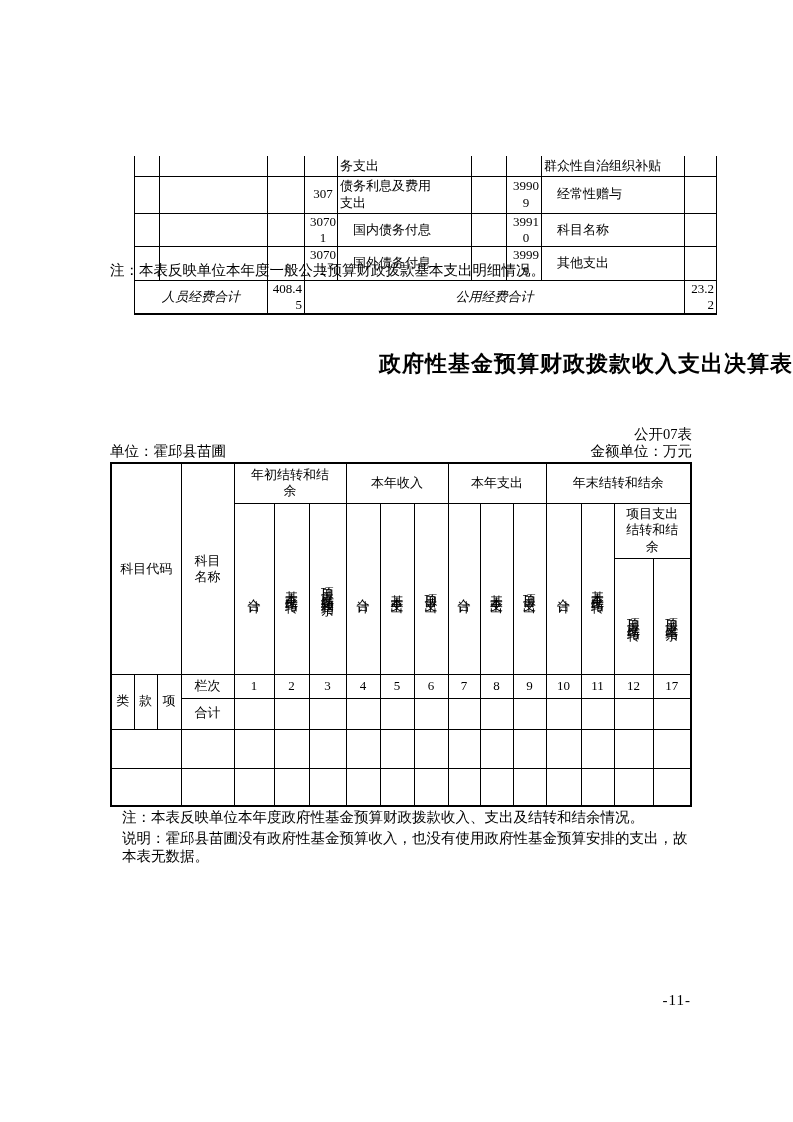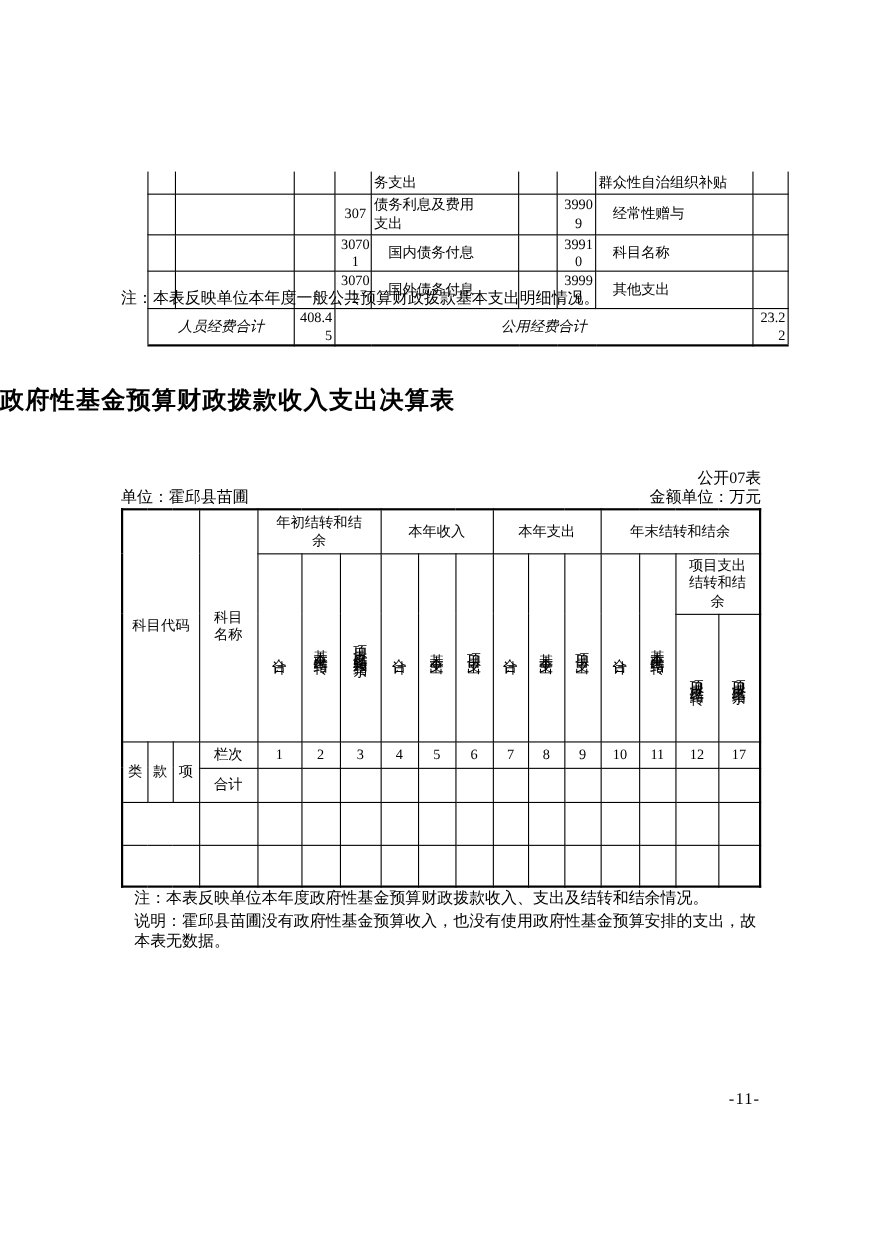--- a/index.html
+++ b/index.html
@@ -25,21 +25,21 @@
   .t1 .num{text-align:right;padding-right:2px;}
   .t1 .sum-label{text-align:center;font-style:italic;}
   .t1 tr.r1{height:20px;}
   .t1 tr.r2{height:37px;}
   .t1 tr.r3{height:21px;}
   .t1 tr.r4{height:20px;}
   .t1 tr.r5{height:25px;}
   .wrapnarrow{display:inline-block;max-width:96px;text-align:left;}
 
   
-  .sec-title{position:absolute;left:0;top:349px;width:793px;text-align:left;
+  .sec-title{position:absolute;left:0;top:349px;width:793px;text-align:right;
      font-size:22px;font-weight:bold;
      font-family:"Liberation Sans","DejaVu Sans",sans-serif;letter-spacing:1px;}
   .meta-no{position:absolute;top:425px;right:101px;font-size:14.5px;}
   .meta-row{position:absolute;top:442px;left:110px;width:582px;
      display:flex;justify-content:space-between;font-size:14.5px;}
 
   
   .t2{position:absolute;left:110px;top:462px;width:580px;border:2px solid #000;}
   .t2 td{text-align:center;}
   .t2 tr.h1{height:40px;}

